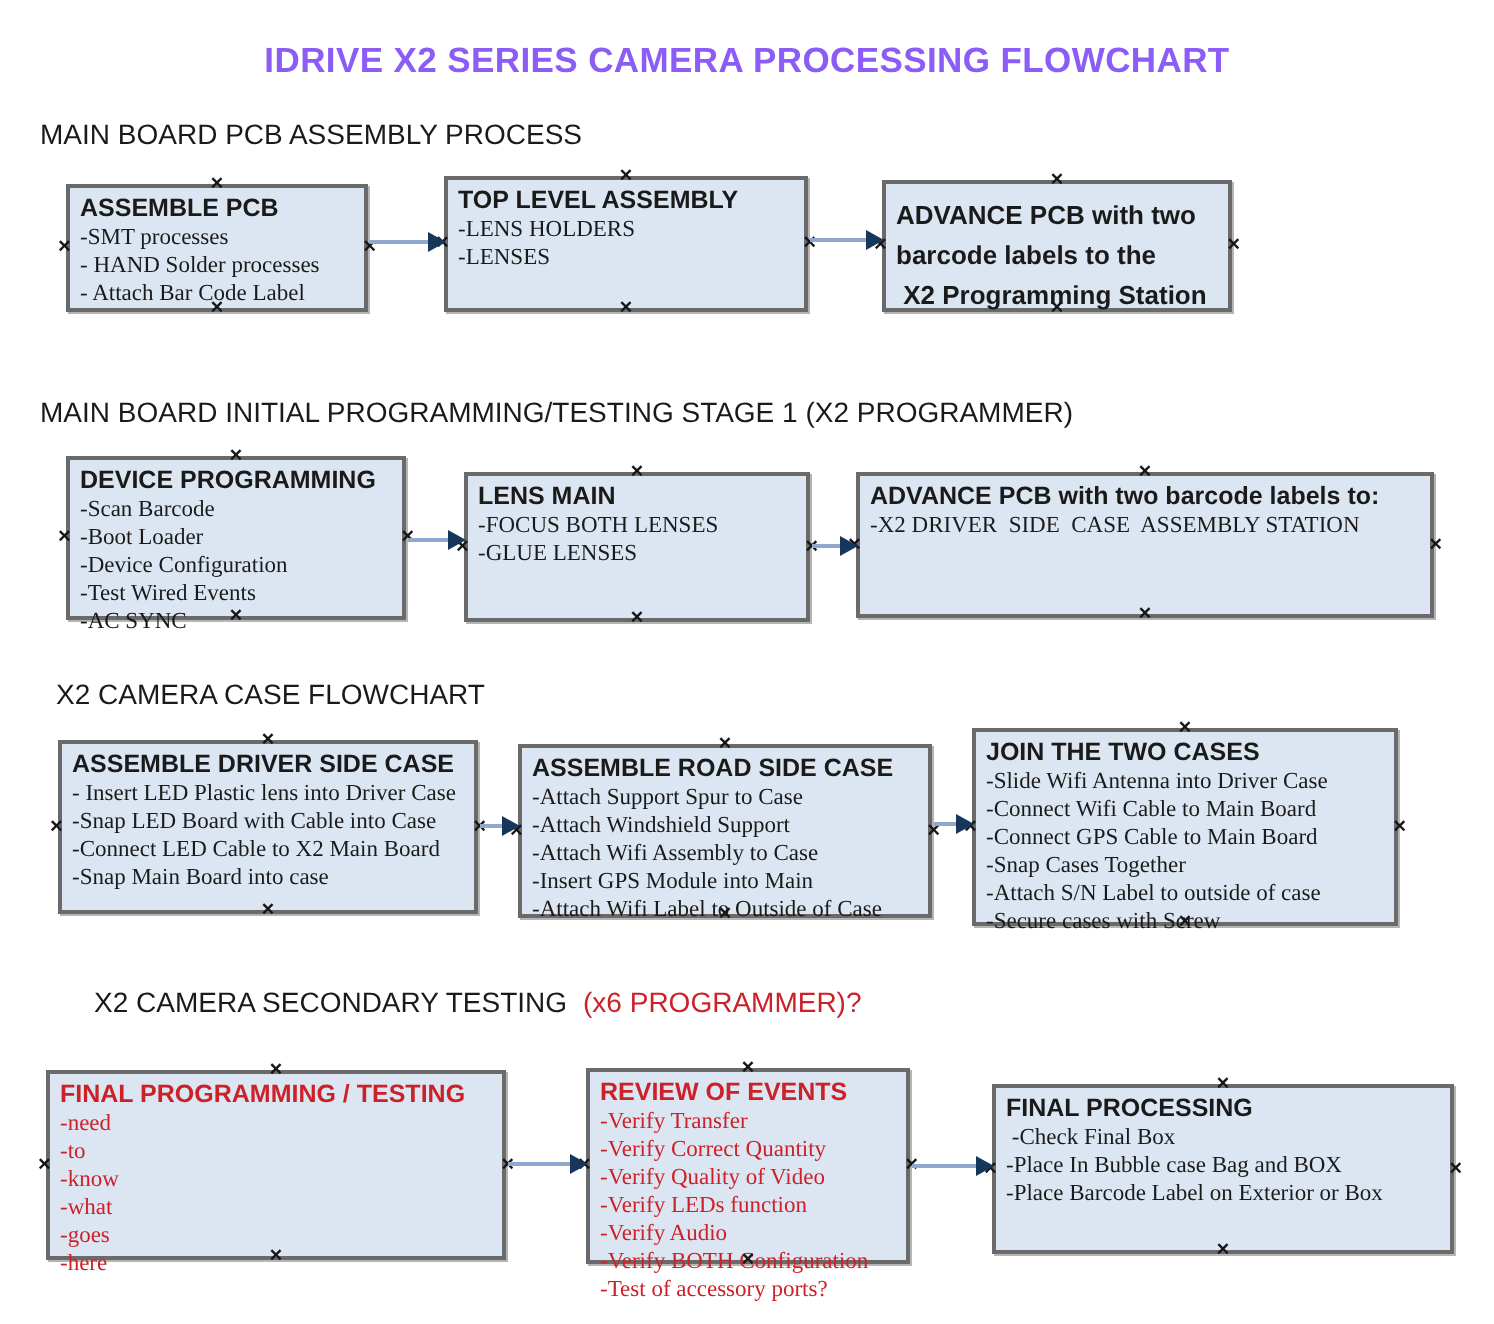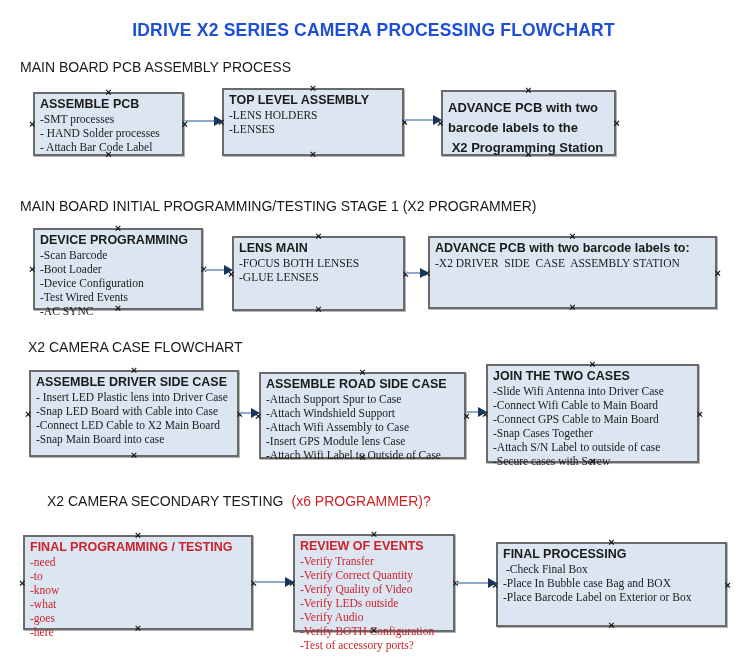--- a/index.html
+++ b/index.html
@@ -1,19 +1,19 @@
 <!DOCTYPE html>
 <html><head>
 <meta charset="utf-8">
 <style>
   html,body{margin:0;padding:0;background:#fff;}
   .page{position:relative;width:747px;height:662px;background:#ffffff;overflow:hidden;
         font-family:"Liberation Sans","DejaVu Sans",sans-serif;color:#111;}
   .main-title{position:absolute;top:20px;left:0;width:100%;text-align:center;
-              font-size:17.5px;font-weight:bold;letter-spacing:.2px;color:#1d4ed8;}
+              font-size:17.5px;font-weight:bold;letter-spacing:.2px;color:#8b5cf6;}
   .sec-head{position:absolute;font-size:14px;font-weight:normal;color:#1a1a1a;white-space:nowrap;}
   #h1{left:20px;top:59px;}
   #h2{left:20px;top:198px;}
   #h3{left:28px;top:339px;}
   #h4{left:28px;top:493px;margin-left:19px;}
   .red-suffix{color:#cc2128;margin-left:8px;}
   .fbox{position:absolute;background:#dce6f2;border:2px solid #6a6a6a;
         box-shadow:1px 1px 0 rgba(90,90,90,.45);padding:2px 5px 0 5px;box-sizing:border-box;}
   .fbox-title{font-size:12.5px;font-weight:bold;line-height:16px;white-space:pre-wrap;color:#1a1a1a;}
   .loose .fbox-title{font-size:13px;line-height:20px;padding-top:4px;}
@@ -151,21 +151,21 @@
       <span class="mk mk-bottom">×</span>
       <span class="mk mk-left">×</span>
       <span class="mk mk-right">×</span>
     </div>
   <div class="fbox" id="s3b2">
     <div class="fbox-title">ASSEMBLE ROAD SIDE CASE</div>
     <div class="fbox-items">
         <div class="fbox-item">-Attach Support Spur to Case</div>
         <div class="fbox-item">-Attach Windshield Support</div>
         <div class="fbox-item">-Attach Wifi Assembly to Case</div>
-        <div class="fbox-item">-Insert GPS Module lens Case</div>
+        <div class="fbox-item">-Insert GPS Module into Main</div>
         <div class="fbox-item">-Attach Wifi Label to Outside of Case</div>
       </div>
   <span class="mk mk-top">×</span>
       <span class="mk mk-bottom">×</span>
       <span class="mk mk-left">×</span>
       <span class="mk mk-right">×</span>
     </div>
   <div class="fbox" id="s3b3">
     <div class="fbox-title">JOIN THE TWO CASES</div>
     <div class="fbox-items">
@@ -196,21 +196,21 @@
       <span class="mk mk-bottom">×</span>
       <span class="mk mk-left">×</span>
       <span class="mk mk-right">×</span>
     </div>
   <div class="fbox red-box" id="s4b2">
     <div class="fbox-title">REVIEW OF EVENTS</div>
     <div class="fbox-items">
         <div class="fbox-item">-Verify Transfer</div>
         <div class="fbox-item">-Verify Correct Quantity</div>
         <div class="fbox-item">-Verify Quality of Video</div>
-        <div class="fbox-item">-Verify LEDs outside</div>
+        <div class="fbox-item">-Verify LEDs function</div>
         <div class="fbox-item">-Verify Audio</div>
         <div class="fbox-item">-Verify BOTH Configuration</div>
         <div class="fbox-item">-Test of accessory ports?</div>
       </div>
   <span class="mk mk-top">×</span>
       <span class="mk mk-bottom">×</span>
       <span class="mk mk-left">×</span>
       <span class="mk mk-right">×</span>
     </div>
   <div class="fbox" id="s4b3">

